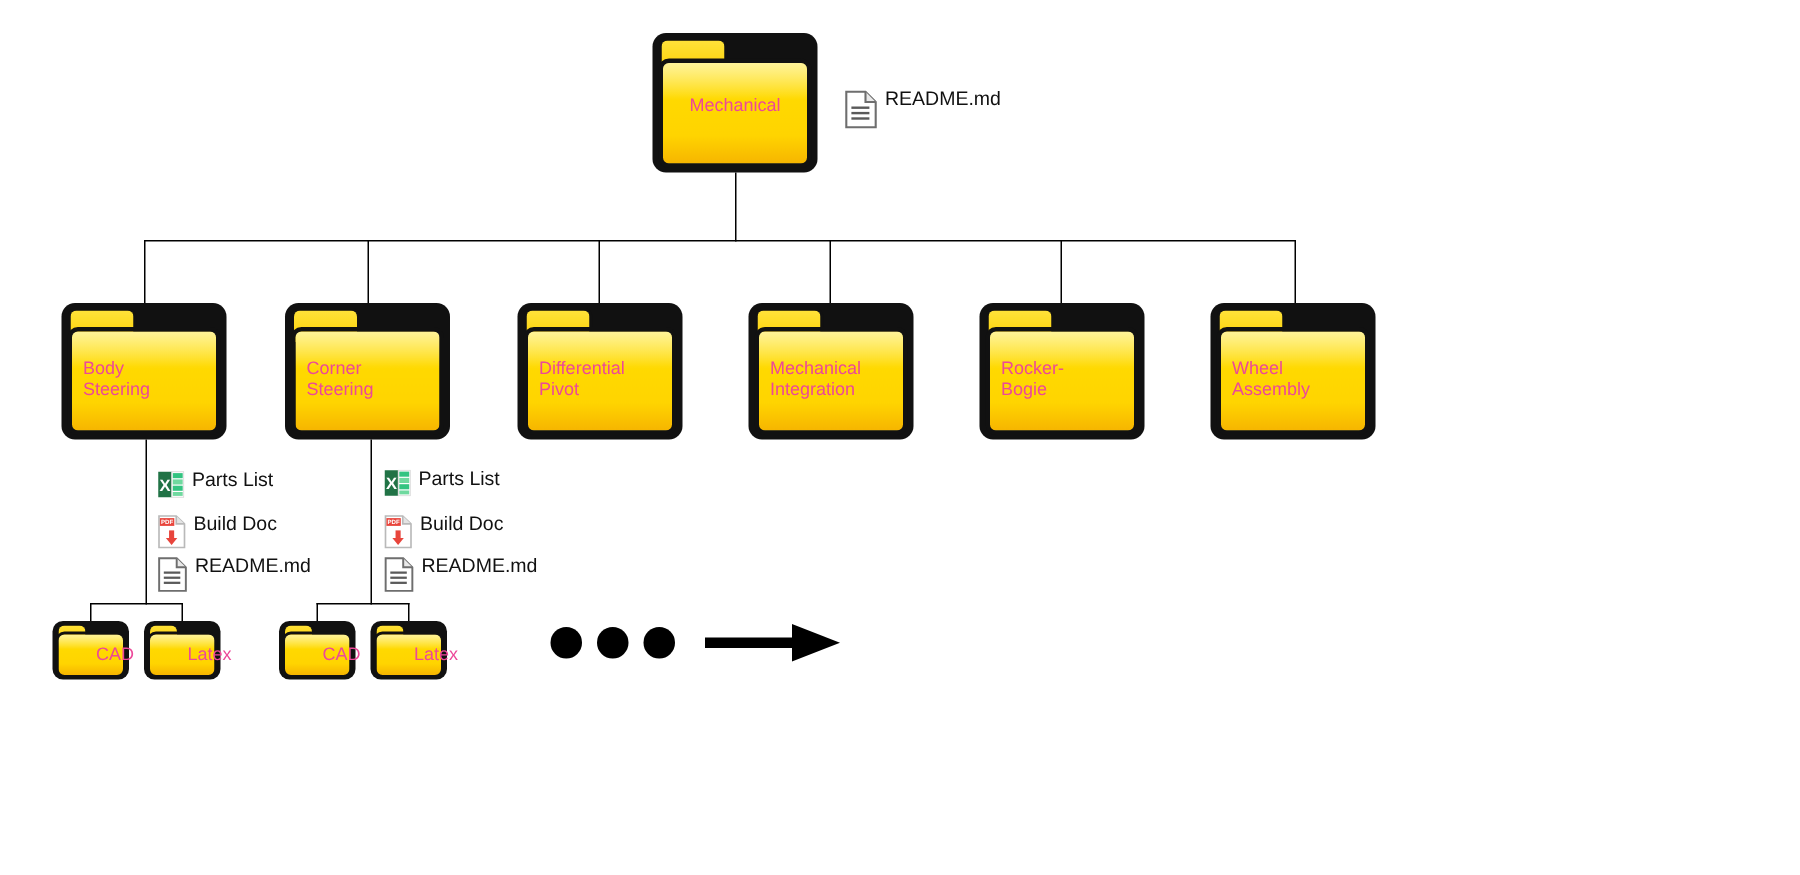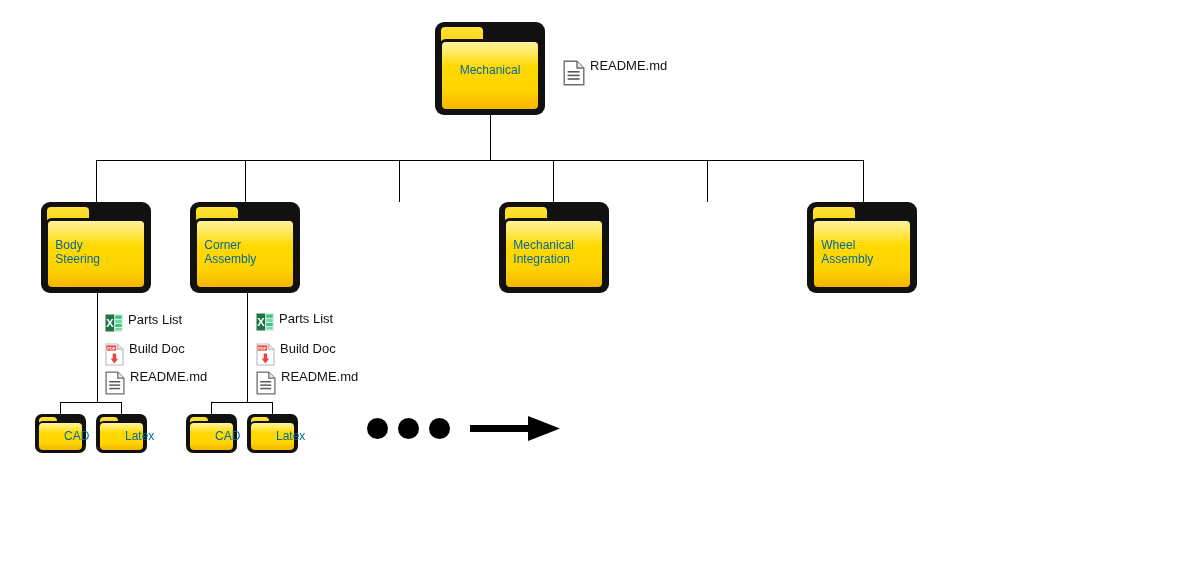--- a/index.html
+++ b/index.html
@@ -67,21 +67,21 @@
     background: linear-gradient(180deg, rgba(255,255,255,0.45), rgba(255,255,255,0));
     pointer-events: none;
   }
   .folder .fld-label {
     position: absolute;
     left: 13%;
     top: 40%;
     right: 6%;
     font-size: 12px;
     line-height: 14px;
-    color: #0369a1;
+    color: #ec4899;
     white-space: pre-line;
     text-align: left;
   }
   .folder.big .fld-label { font-size: 12px; line-height: 14px; }
   .folder.root .fld-label {
     left: 0; right: 0;
     top: 44%;
     text-align: center;
     font-size: 12px;
   }
@@ -188,34 +188,52 @@
 Steering</div>
   </div>
 
   <div class="folder big" style="left:190px; top:202px; width:110px; height:91px;">
     <div class="fld-back"></div>
     <div class="fld-tab"></div>
     <div class="fld-body">
       <div class="fld-sheen"></div>
     </div>
     <div class="fld-label">Corner
-Assembly</div>
-  </div>
-
+Steering</div>
+  </div>
+
+  <div class="folder big" style="left:345px; top:202px; width:110px; height:91px;">
+    <div class="fld-back"></div>
+    <div class="fld-tab"></div>
+    <div class="fld-body">
+      <div class="fld-sheen"></div>
+    </div>
+    <div class="fld-label">Differential
+Pivot</div>
+  </div>
 
   <div class="folder big" style="left:499px; top:202px; width:110px; height:91px;">
     <div class="fld-back"></div>
     <div class="fld-tab"></div>
     <div class="fld-body">
       <div class="fld-sheen"></div>
     </div>
     <div class="fld-label">Mechanical
 Integration</div>
   </div>
 
+  <div class="folder big" style="left:653px; top:202px; width:110px; height:91px;">
+    <div class="fld-back"></div>
+    <div class="fld-tab"></div>
+    <div class="fld-body">
+      <div class="fld-sheen"></div>
+    </div>
+    <div class="fld-label">Rocker-
+Bogie</div>
+  </div>
 
   <div class="folder big" style="left:807px; top:202px; width:110px; height:91px;">
     <div class="fld-back"></div>
     <div class="fld-tab"></div>
     <div class="fld-body">
       <div class="fld-sheen"></div>
     </div>
     <div class="fld-label">Wheel
 Assembly</div>
   </div>

